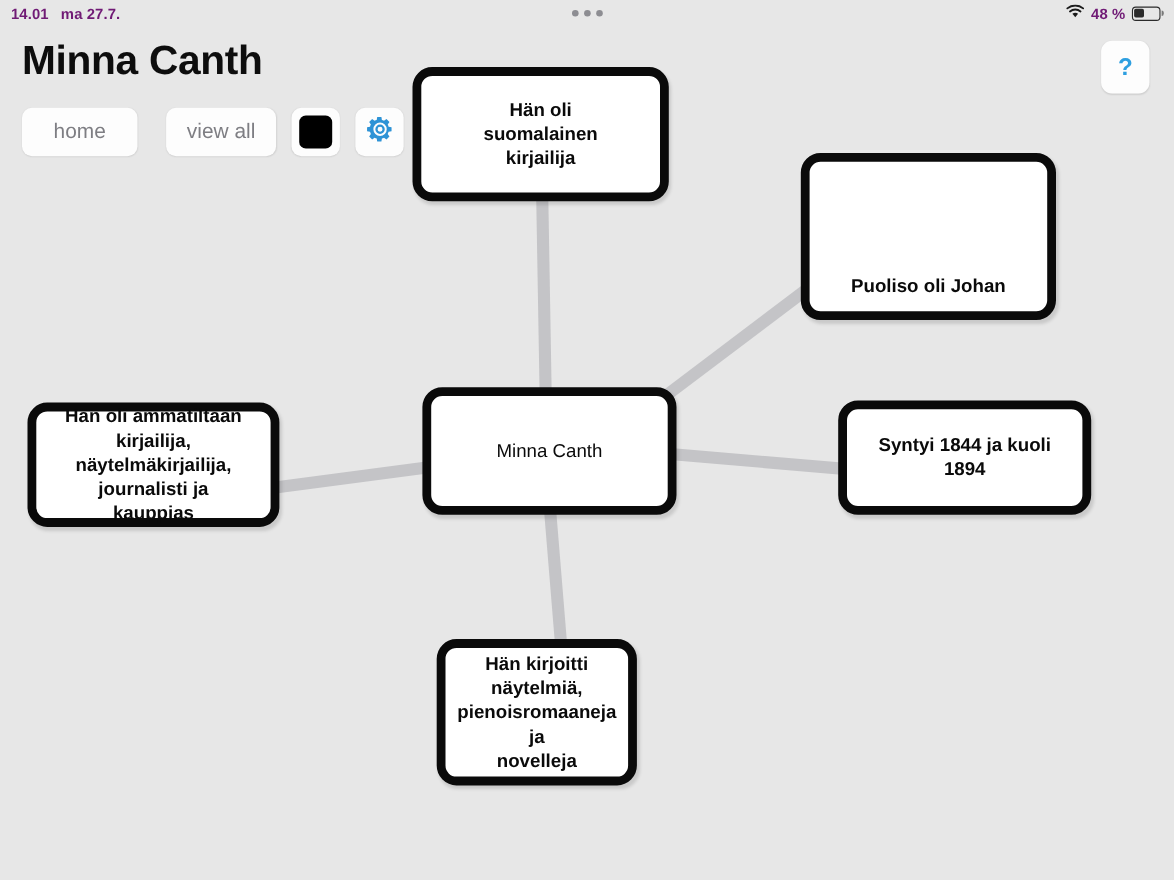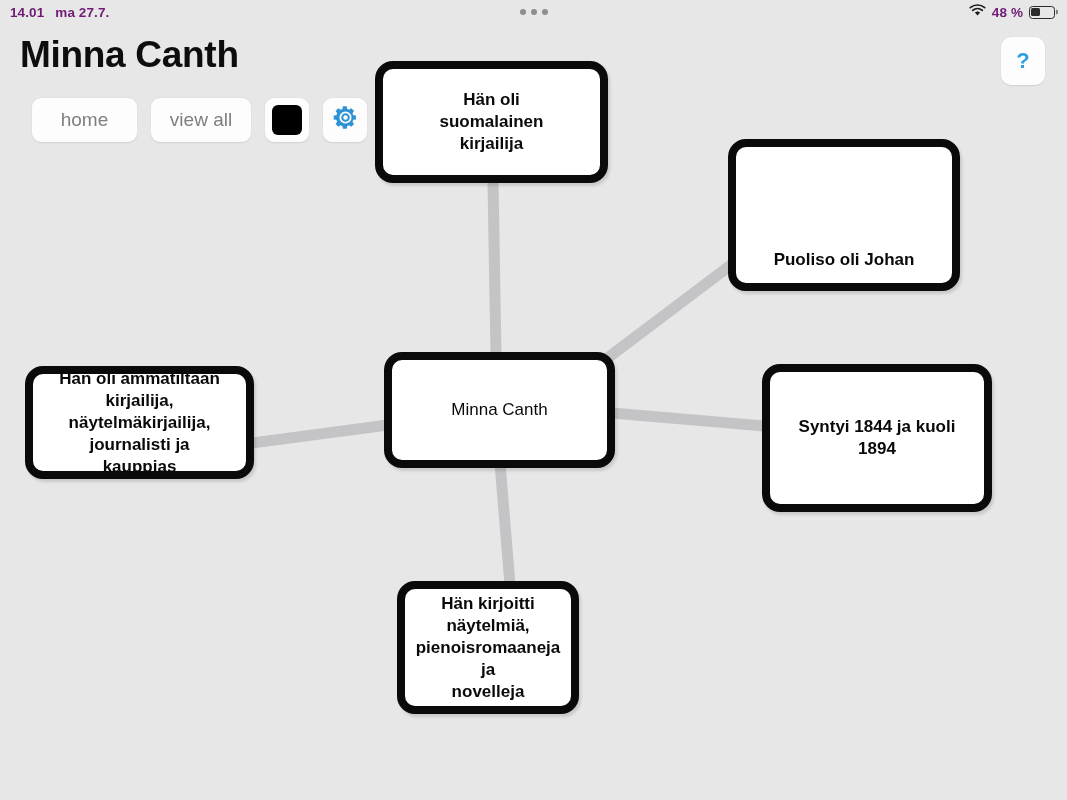--- a/index.html
+++ b/index.html
@@ -98,21 +98,21 @@
     top: 32px;
     font-size: 37px;
     font-weight: bold;
     color: #0d0d0d;
     letter-spacing: -0.3px;
     line-height: 46px;
   }
 
   .toolbar-left {
     position: absolute;
-    left: 32px;
+    left: 20px;
     top: 98px;
     display: flex;
     align-items: center;
     gap: 14px;
   }
   .tbtn {
     background: #fdfdfd;
     border: none;
     border-radius: 9px;
     height: 44px;
@@ -120,21 +120,21 @@
     font-size: 19px;
     font-family: "Liberation Sans", sans-serif;
     display: flex;
     align-items: center;
     justify-content: center;
     padding: 0 20px;
     cursor: pointer;
     box-shadow: 0 0.5px 1.5px rgba(0,0,0,0.10);
   }
   .tbtn-home { width: 105px; padding: 0; }
-  .tbtn-viewall { width: 100px; padding: 0; }
+  .tbtn-viewall { width: 100px; padding: 0; margin-left: 12px; }
   .tbtn-square {
     width: 44px; height: 44px; padding: 0;
   }
   .swatch {
     width: 30px; height: 30px;
     background: #000;
     border-radius: 6px;
   }
   .gear-icon { display: block; }
 
@@ -272,21 +272,21 @@
         <div class="node root" style="left: 384px; top: 352px; width: 231px; height: 116px;"><span>Minna Canth</span></div>
         <div class="node" style="left: 375px; top: 61px; width: 233px; height: 122px;"><span>Hän oli
 suomalainen
 kirjailija</span></div>
         <div class="node" style="left: 728px; top: 139px; width: 232px; height: 152px; align-items: flex-end;"><span>Puoliso oli Johan</span></div>
         <div class="node" style="left: 25px; top: 366px; width: 229px; height: 113px;"><span>Hän oli ammatiltaan
 kirjailija,
 näytelmäkirjailija,
 journalisti ja
 kauppias</span></div>
-        <div class="node" style="left: 762px; top: 364px; width: 230px; height: 148px;"><span>Syntyi 1844 ja kuoli
+        <div class="node" style="left: 762px; top: 364px; width: 230px; height: 104px;"><span>Syntyi 1844 ja kuoli
 1894</span></div>
         <div class="node" style="left: 397px; top: 581px; width: 182px; height: 133px;"><span>Hän kirjoitti
 näytelmiä,
 pienoisromaaneja ja
 novelleja</span></div>
       </div>
   </div>
 
 </div>
 

